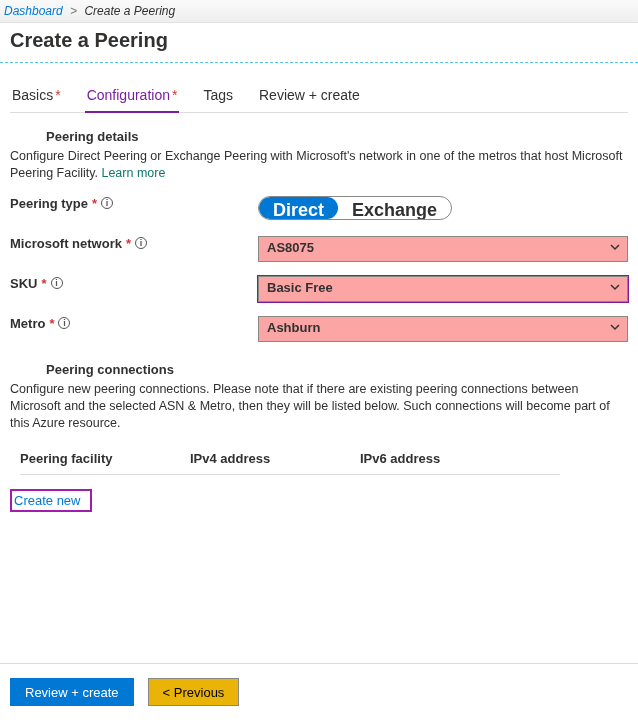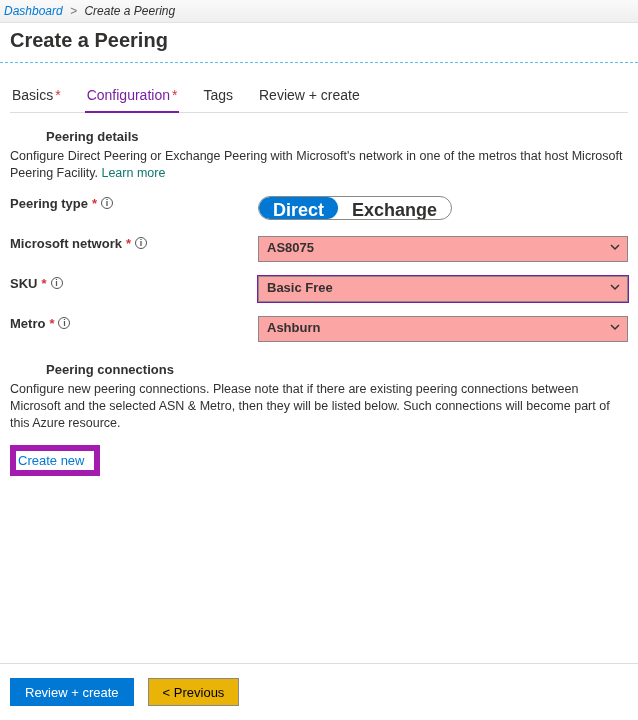--- a/index.html
+++ b/index.html
@@ -25,21 +25,21 @@
   .toggle { display:inline-flex; border:1px solid #8a8886; border-radius:14px; overflow:hidden; height:24px; }
   .toggle span { padding:3px 14px; font-size:18px; }
   .toggle .sel { background:#0078d4; color:#fff; border-radius:14px; }
   .select { position:relative; }
   .select .box { border:1px solid #8a8886; height:26px; padding:3px 24px 3px 8px; font-size:13px; background:#fca5a5; cursor:pointer; }
   .select.highlight .box { outline:1px solid #7a1fa2; }
   .select .chev { position:absolute; right:8px; top:6px; width:10px; height:10px; pointer-events:none; }
   .section-desc2 { font-size:12.5px; line-height:1.35; margin:4px 0 14px 0; }
   table.conn { width:540px; border-collapse:collapse; margin-left:10px; }
   table.conn th { text-align:left; font-weight:600; font-size:13px; padding:6px 8px 8px 0; border-bottom:1px solid #ddd; }
-  .create-link-wrap { display:inline-block; border:6px solid #a21caf; padding:2px 10px 2px 2px; margin-top:0; }
+  .create-link-wrap { display:inline-block; border:2px solid #a21caf; padding:2px 10px 2px 2px; margin-top:14px; }
   .create-link { color:#0078d4; font-size:13px; text-decoration:none; }
   .footer { border-top:1px solid #ddd; padding:14px 10px; display:flex; gap:14px; }
   .btn { height:28px; padding:0 14px; font-size:13px; cursor:pointer; border:1px solid #8a8886; background:#eab308; }
   .btn.primary { background:#0078d4; color:#fff; border-color:#0078d4; }
   svg.chev-down path { stroke:#333; stroke-width:1.5; fill:none; }
 </style>
 </head>
 <body>
 
 <div class="topbar">
@@ -125,20 +125,29 @@
       <div class="box">Ashburn</div>
       <svg class="chev chev-down" viewBox="0 0 10 10">
           <path d="M1 3 L5 7 L9 3"></path>
         </svg>
     </div>
   </div>
 
   <div class="section-head" style="margin-top:14px">Peering connections</div>
   <div class="section-desc2">Configure new peering connections. Please note that if there are existing peering connections between Microsoft and the selected ASN &amp; Metro, then they will be listed below. Such connections will become part of this Azure resource.</div>
 
+  <table class="conn">
+    <thead>
+      <tr>
+        <th style="width:170px">Peering facility</th>
+        <th style="width:170px">IPv4 address</th>
+        <th>IPv6 address</th>
+      </tr>
+    </thead>
+  </table>
 
   <div class="create-link-wrap">
     <a href="#" class="create-link">Create new</a>
   </div>
 
 </div>
 
 <div class="footer">
   <button class="btn primary">Review + create</button>
   <button class="btn">&lt; Previous</button>

